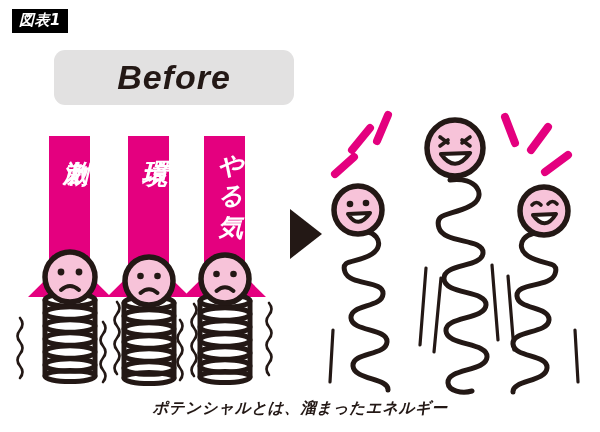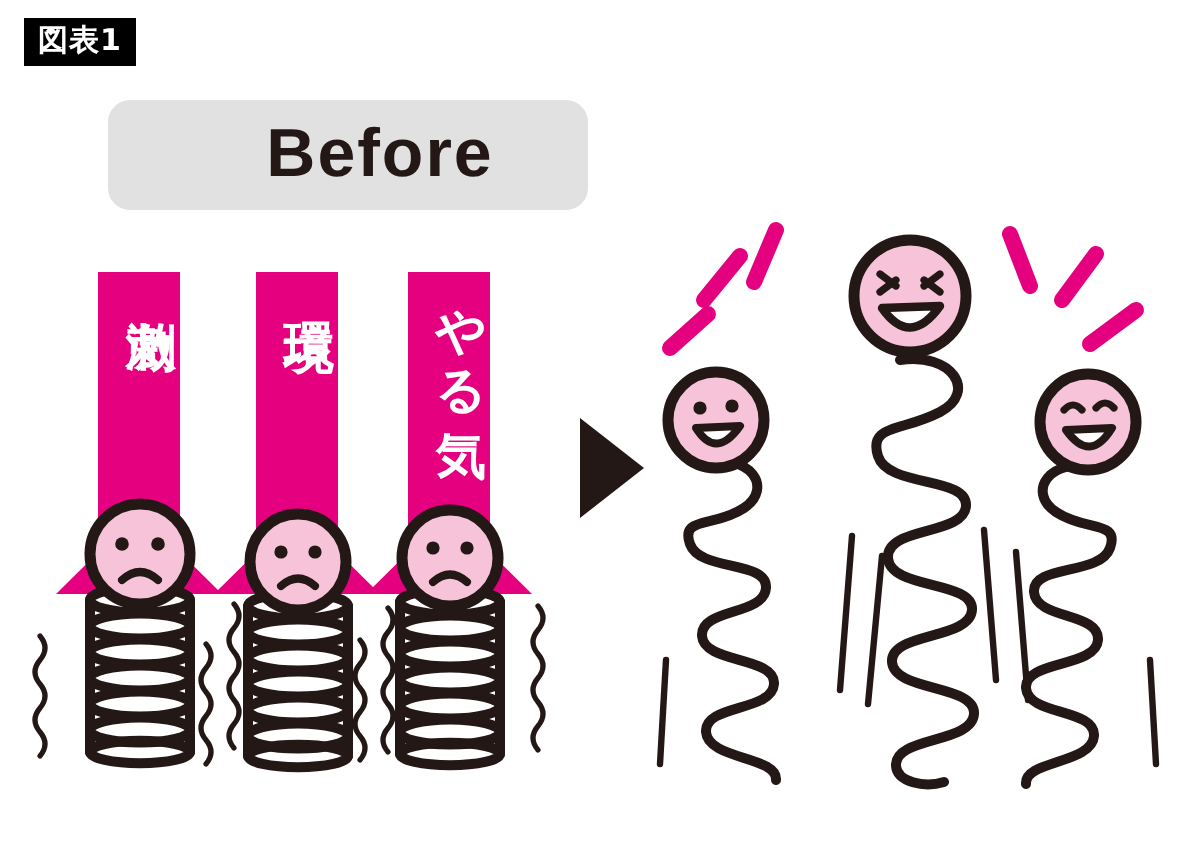--- a/index.html
+++ b/index.html
@@ -14,20 +14,21 @@
     overflow: hidden;
     font-family: "Liberation Sans", "DejaVu Sans", sans-serif;
     -webkit-font-smoothing: antialiased;
   }
 
   #figure-root {
     position: absolute;
     left: 0; top: 0;
     width: 600px;
     height: 432px;
+    font-style: italic;
   }
 
   
   .fig-tag {
     position: absolute;
     left: 12px;
     top: 9px;
     background: #000000;
     color: #ffffff;
     font-size: 15px;
@@ -49,23 +50,22 @@
     justify-content: center;
     color: #231815;
     font-weight: 700;
     font-size: 34px;
     letter-spacing: 1px;
     font-family: "Liberation Sans", "DejaVu Sans", sans-serif;
   }
   .pill-before {
     left: 54px;
     top: 50px;
-    width: 208px;
+    width: 240px;
     height: 55px;
-    padding-left: 32px;
   }
   .pill-after {
     left: 345px;
     top: 50px;
     width: 208px;
     height: 55px;
   }
   .arrow-label {
     position: absolute;
     color: #ffffff;
@@ -266,14 +266,15 @@
       <line x1="508" y1="276" x2="514" y2="350"></line>
       <line x1="333" y1="330" x2="330" y2="382"></line>
       <line x1="575" y1="330" x2="578" y2="382"></line>
     </g>
   </svg>
 
   <div class="arrow-label a0">刺激</div>
   <div class="arrow-label a1">環境</div>
   <div class="arrow-label a2">やる気</div>
 
+  <div class="caption">ポテンシャルとは、溜まったエネルギー</div>
 
 </div>
 
 </body></html>

